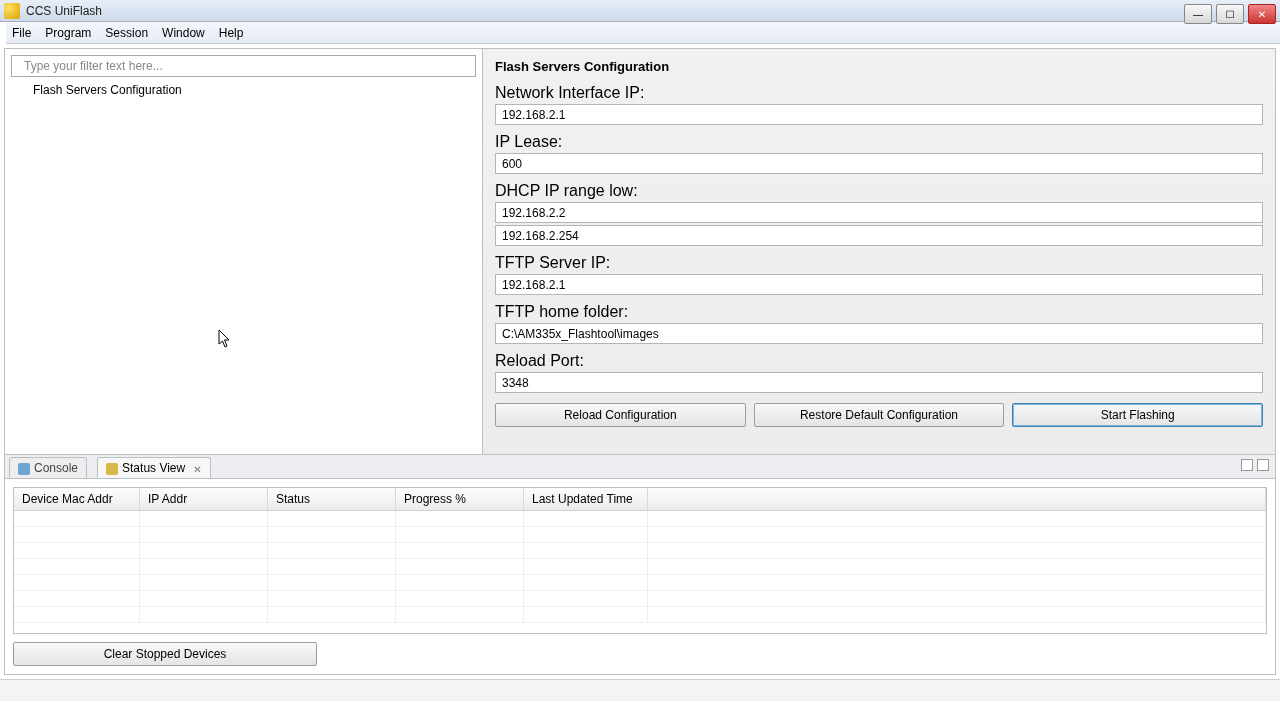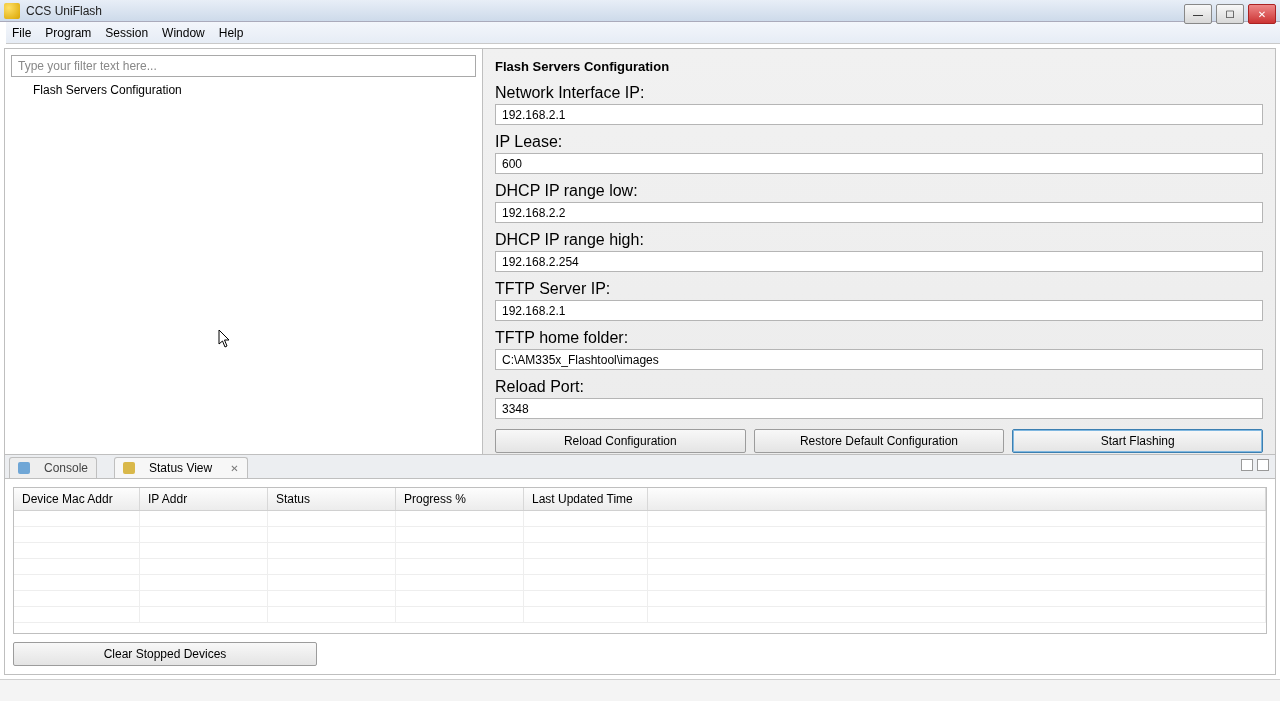--- a/index.html
+++ b/index.html
@@ -66,21 +66,21 @@
 .left-panel {
   width: 478px;
   border-right: 1px solid #bfbfbf;
   background: #fff;
   padding: 6px;
 }
 .filter-input {
   width: 100%;
   height: 22px;
   border: 1px solid #a9a9a9;
-  padding: 2px 6px;
+  padding: 2px 12px;
   font-size: 12px;
   color: #404040;
 }
 .filter-input::placeholder { color: #888; }
 .tree-item {
   padding: 6px 0 0 22px;
   font-size: 12px;
 }
 .right-panel {
   flex: 1;
@@ -125,27 +125,27 @@
 }
 .tabstrip {
   height: 24px;
   display: flex; align-items: flex-end;
   background: #eceef1;
   border-bottom: 1px solid #bfbfbf;
   padding-left: 4px;
   position: relative;
 }
 .tab {
-  display: flex; align-items: center; gap: 14px;
+  display: flex; align-items: flex-end; gap: 4px;
   padding: 3px 8px;
   border: 1px solid #bfbfbf;
   border-bottom: none;
   background: #f7f7f7;
   font-size: 12px;
-  margin-right: 17px;
+  margin-right: 10px;
   border-radius: 3px 3px 0 0;
   cursor: pointer;
 }
 .tab .ticon { width:12px; height:12px; background:#d9b84a; border-radius:2px;}
 .tab .ticon.blue { background:#6fa6d6;}
 .tab .xclose { font-size:10px; color:#777; margin-left:4px;}
 .tab.inactive { background:#eee; color:#444;}
 .tab-ctrls { position:absolute; right:6px; top:4px; display:flex; gap:4px;}
 .tab-ctrls div { width:12px;height:12px;border:1px solid #999; background:#fff; cursor:pointer;}
 .status-body {
@@ -206,21 +206,20 @@
 
       <div class="field-label">Network Interface IP:</div>
       <input class="field-input" value="192.168.2.1" style="">
 
       <div class="field-label">IP Lease:</div>
       <input class="field-input" value="600" style="">
 
       <div class="field-label">DHCP IP range low:</div>
       <input class="field-input" value="192.168.2.2" style="">
 
-      <div class="field-label">DHCP IP range high:</div>
       <input class="field-input" value="192.168.2.254" style="">
 
       <div class="field-label">TFTP Server IP:</div>
       <input class="field-input" value="192.168.2.1" style="">
 
       <div class="field-label">TFTP home folder:</div>
       <input class="field-input" value="C:\AM335x_Flashtool\images" style="">
 
       <div class="field-label">Reload Port:</div>
       <input class="field-input" value="3348" style="">

